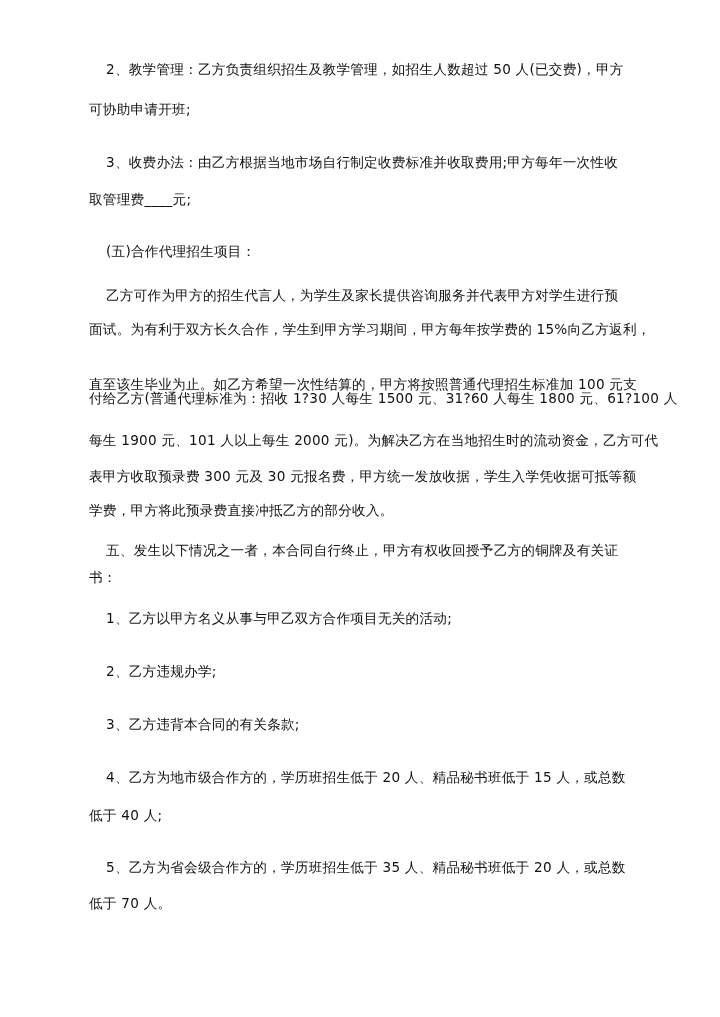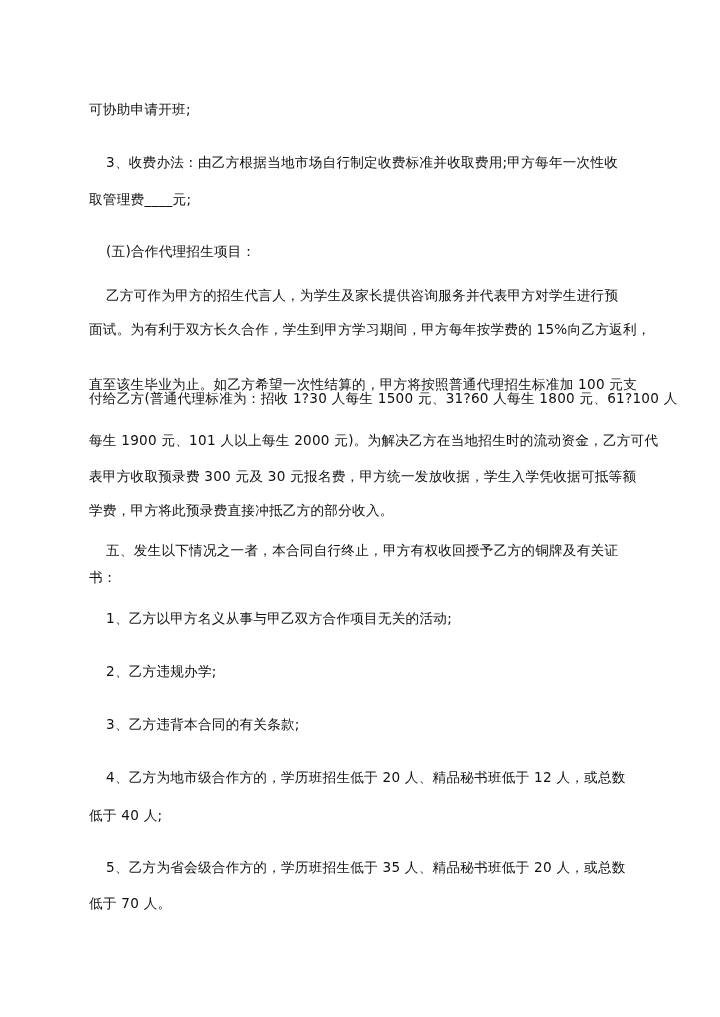--- a/index.html
+++ b/index.html
@@ -7,33 +7,34 @@
          font-family: "DejaVu Sans", "Liberation Sans", sans-serif; color: #111111; }
   .page { position: absolute; left: 0; top: 0; width: 720px; height: 1017px; }
   .line { position: absolute; left: 0; white-space: nowrap; font-size: 13.6px; line-height: 20px; letter-spacing: 0.25px; }
   .ind { left: 106px; }
   .cont { left: 89px; }
 </style>
 </head>
 <body>
 
 <div class="page">
+  <div class="line ind" style="top:59px">2、教学管理：乙方负责组织招生及教学管理，如招生人数超过 50 人(已交费)，甲方</div>
   <div class="line cont" style="top:99px">可协助申请开班;</div>
   <div class="line ind" style="top:152px">3、收费办法：由乙方根据当地市场自行制定收费标准并收取费用;甲方每年一次性收</div>
   <div class="line cont" style="top:189px">取管理费____元;</div>
   <div class="line ind" style="top:241px">(五)合作代理招生项目：</div>
   <div class="line ind" style="top:285px">乙方可作为甲方的招生代言人，为学生及家长提供咨询服务并代表甲方对学生进行预</div>
   <div class="line cont" style="top:319px">面试。为有利于双方长久合作，学生到甲方学习期间，甲方每年按学费的 15%向乙方返利，</div>
   <div class="line cont" style="top:374px">直至该生毕业为止。如乙方希望一次性结算的，甲方将按照普通代理招生标准加 100 元支</div>
   <div class="line cont" style="top:388px">付给乙方(普通代理标准为：招收 1?30 人每生 1500 元、31?60 人每生 1800 元、61?100 人</div>
   <div class="line cont" style="top:430px">每生 1900 元、101 人以上每生 2000 元)。为解决乙方在当地招生时的流动资金，乙方可代</div>
   <div class="line cont" style="top:466px">表甲方收取预录费 300 元及 30 元报名费，甲方统一发放收据，学生入学凭收据可抵等额</div>
   <div class="line ind" style="top:540px">五、发生以下情况之一者，本合同自行终止，甲方有权收回授予乙方的铜牌及有关证</div>
   <div class="line cont" style="top:500px">学费，甲方将此预录费直接冲抵乙方的部分收入。</div>
   <div class="line cont" style="top:567px">书：</div>
   <div class="line ind" style="top:608px">1、乙方以甲方名义从事与甲乙双方合作项目无关的活动;</div>
   <div class="line ind" style="top:661px">2、乙方违规办学;</div>
   <div class="line ind" style="top:714px">3、乙方违背本合同的有关条款;</div>
-  <div class="line ind" style="top:767px">4、乙方为地市级合作方的，学历班招生低于 20 人、精品秘书班低于 12 人，或总数</div>
+  <div class="line ind" style="top:767px">4、乙方为地市级合作方的，学历班招生低于 20 人、精品秘书班低于 15 人，或总数</div>
   <div class="line cont" style="top:805px">低于 40 人;</div>
   <div class="line ind" style="top:857px">5、乙方为省会级合作方的，学历班招生低于 35 人、精品秘书班低于 20 人，或总数</div>
   <div class="line cont" style="top:893px">低于 70 人。</div>
 </div>
 
 </body></html>

